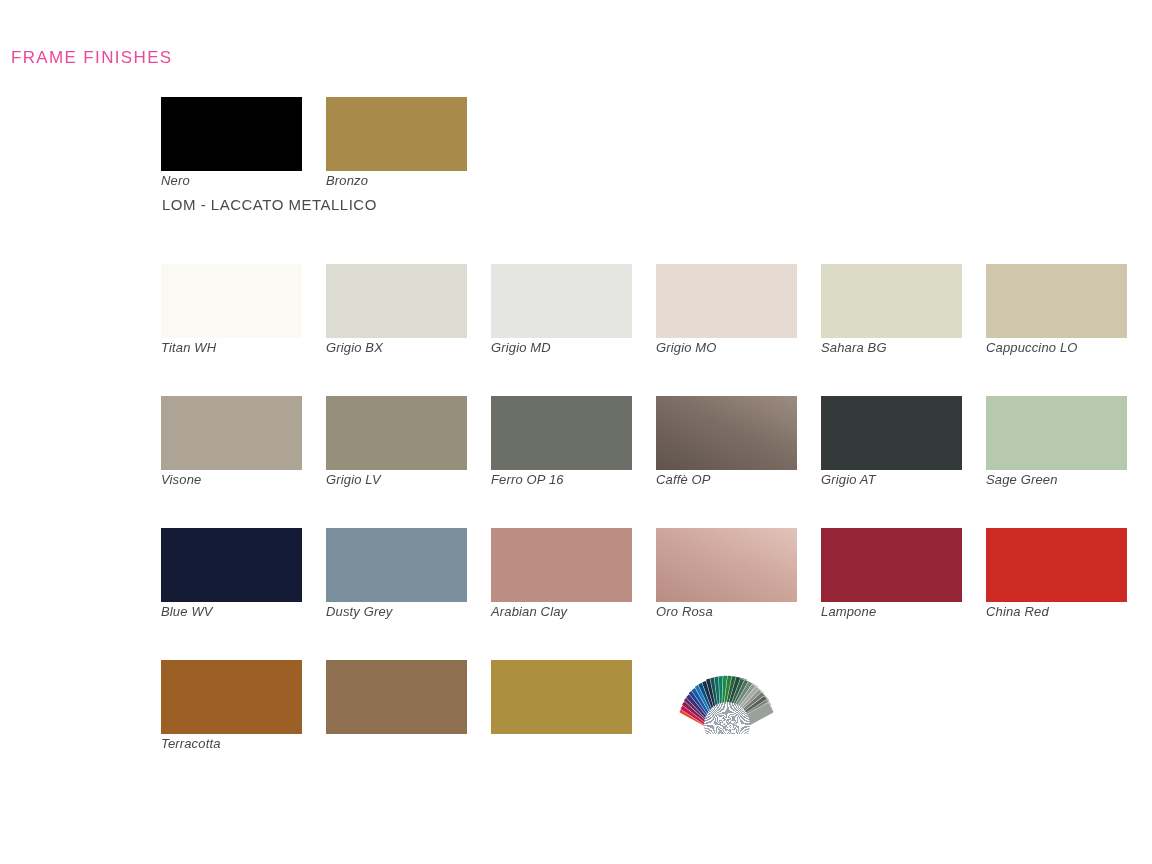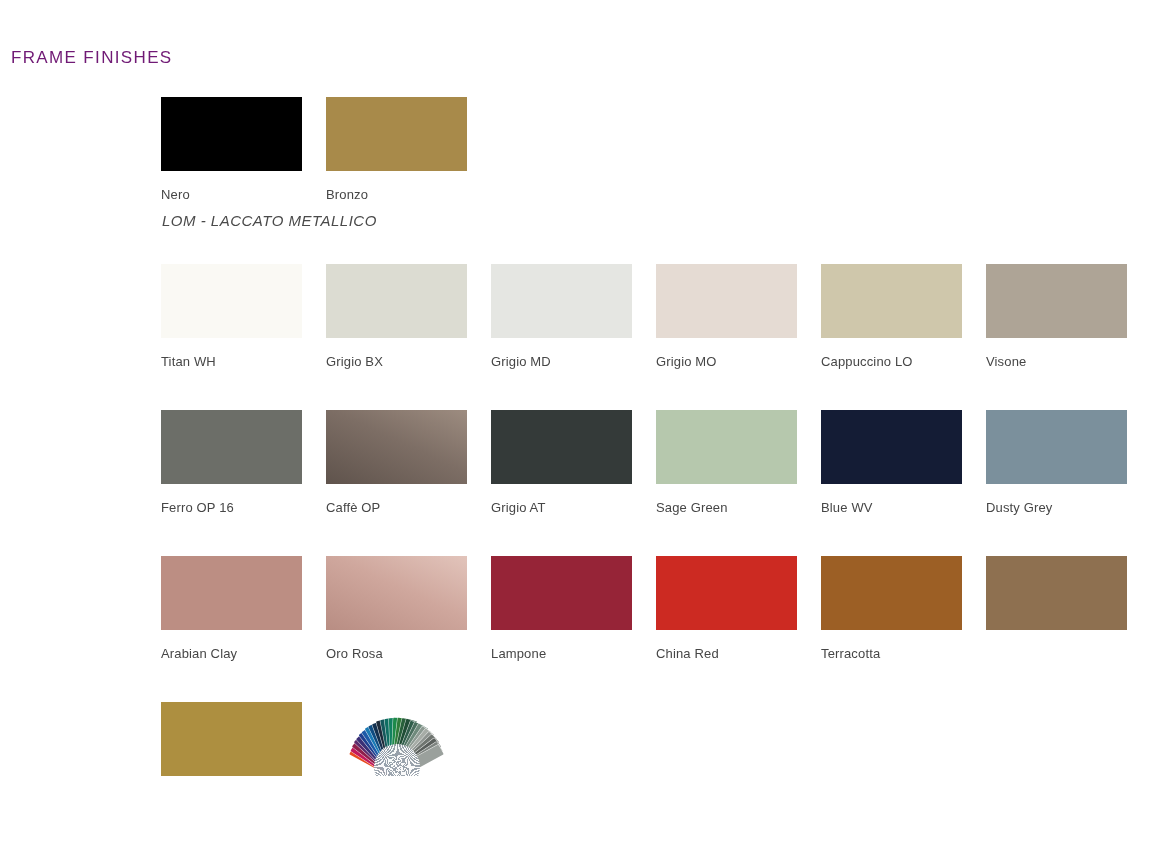--- a/index.html
+++ b/index.html
@@ -10,61 +10,62 @@
     font-family: "Liberation Sans", sans-serif;
     -webkit-font-smoothing: antialiased;
   }
   .page { position: relative; width: 1152px; height: 864px; overflow: hidden; }
 
   .page-title {
     position: absolute;
     left: 11px; top: 48px;
     font-size: 17px;
     letter-spacing: 1.35px;
-    color: #701a75;
+    color: #ec4899;
     font-weight: 400;
     white-space: nowrap;
   }
 
   .section-label {
     position: absolute;
     left: 162px;
     font-size: 15px;
     letter-spacing: 0.5px;
     color: #4a4a4a;
     font-weight: 400;
     white-space: nowrap;
   }
-  .section-label.lom { top: 212px; font-style: italic; }
+  .section-label.lom { top: 196px; }
 
   .grid {
     position: absolute;
     left: 161px;
     display: grid;
     grid-template-columns: repeat(6, 141px);
     column-gap: 24px;
   }
   .grid.top { top: 97px; grid-template-columns: repeat(6, 141px); }
   .grid.main { top: 264px; row-gap: 41px; }
 
   .swatch-cell { width: 141px; }
 
   .swatch {
     width: 141px;
     height: 74px;
     display: block;
   }
 
   .swatch-label {
-    margin-top: 16px;
+    margin-top: 2px;
     font-size: 13px;
     line-height: 15px;
     color: #464646;
     letter-spacing: 0.15px;
     white-space: nowrap;
+    font-style: italic;
   }
 
   
   .fan {
     position: relative;
     width: 141px;
     height: 74px;
     overflow: hidden;
     background: #ffffff;
   }
@@ -127,26 +128,34 @@
       </div>
       <div class="swatch-cell">
         <div class="swatch" style="background: rgb(229, 230, 226);"></div>
         <div class="swatch-label">Grigio MD</div>
       </div>
       <div class="swatch-cell">
         <div class="swatch" style="background: rgb(229, 219, 211);"></div>
         <div class="swatch-label">Grigio MO</div>
       </div>
       <div class="swatch-cell">
+        <div class="swatch" style="background: rgb(220, 220, 198);"></div>
+        <div class="swatch-label">Sahara BG</div>
+      </div>
+      <div class="swatch-cell">
         <div class="swatch" style="background: rgb(207, 199, 171);"></div>
         <div class="swatch-label">Cappuccino LO</div>
       </div>
       <div class="swatch-cell">
         <div class="swatch" style="background: rgb(174, 164, 150);"></div>
         <div class="swatch-label">Visone</div>
+      </div>
+      <div class="swatch-cell">
+        <div class="swatch" style="background: rgb(150, 143, 124);"></div>
+        <div class="swatch-label">Grigio LV</div>
       </div>
       <div class="swatch-cell">
         <div class="swatch" style="background: rgb(108, 110, 104);"></div>
         <div class="swatch-label">Ferro OP 16</div>
       </div>
       <div class="swatch-cell">
         <div class="swatch" style="background: linear-gradient(205deg, rgb(157, 140, 128) 0%, rgb(125, 110, 101) 45%, rgb(95, 83, 76) 100%);"></div>
         <div class="swatch-label">Caffè OP</div>
       </div>
       <div class="swatch-cell">

